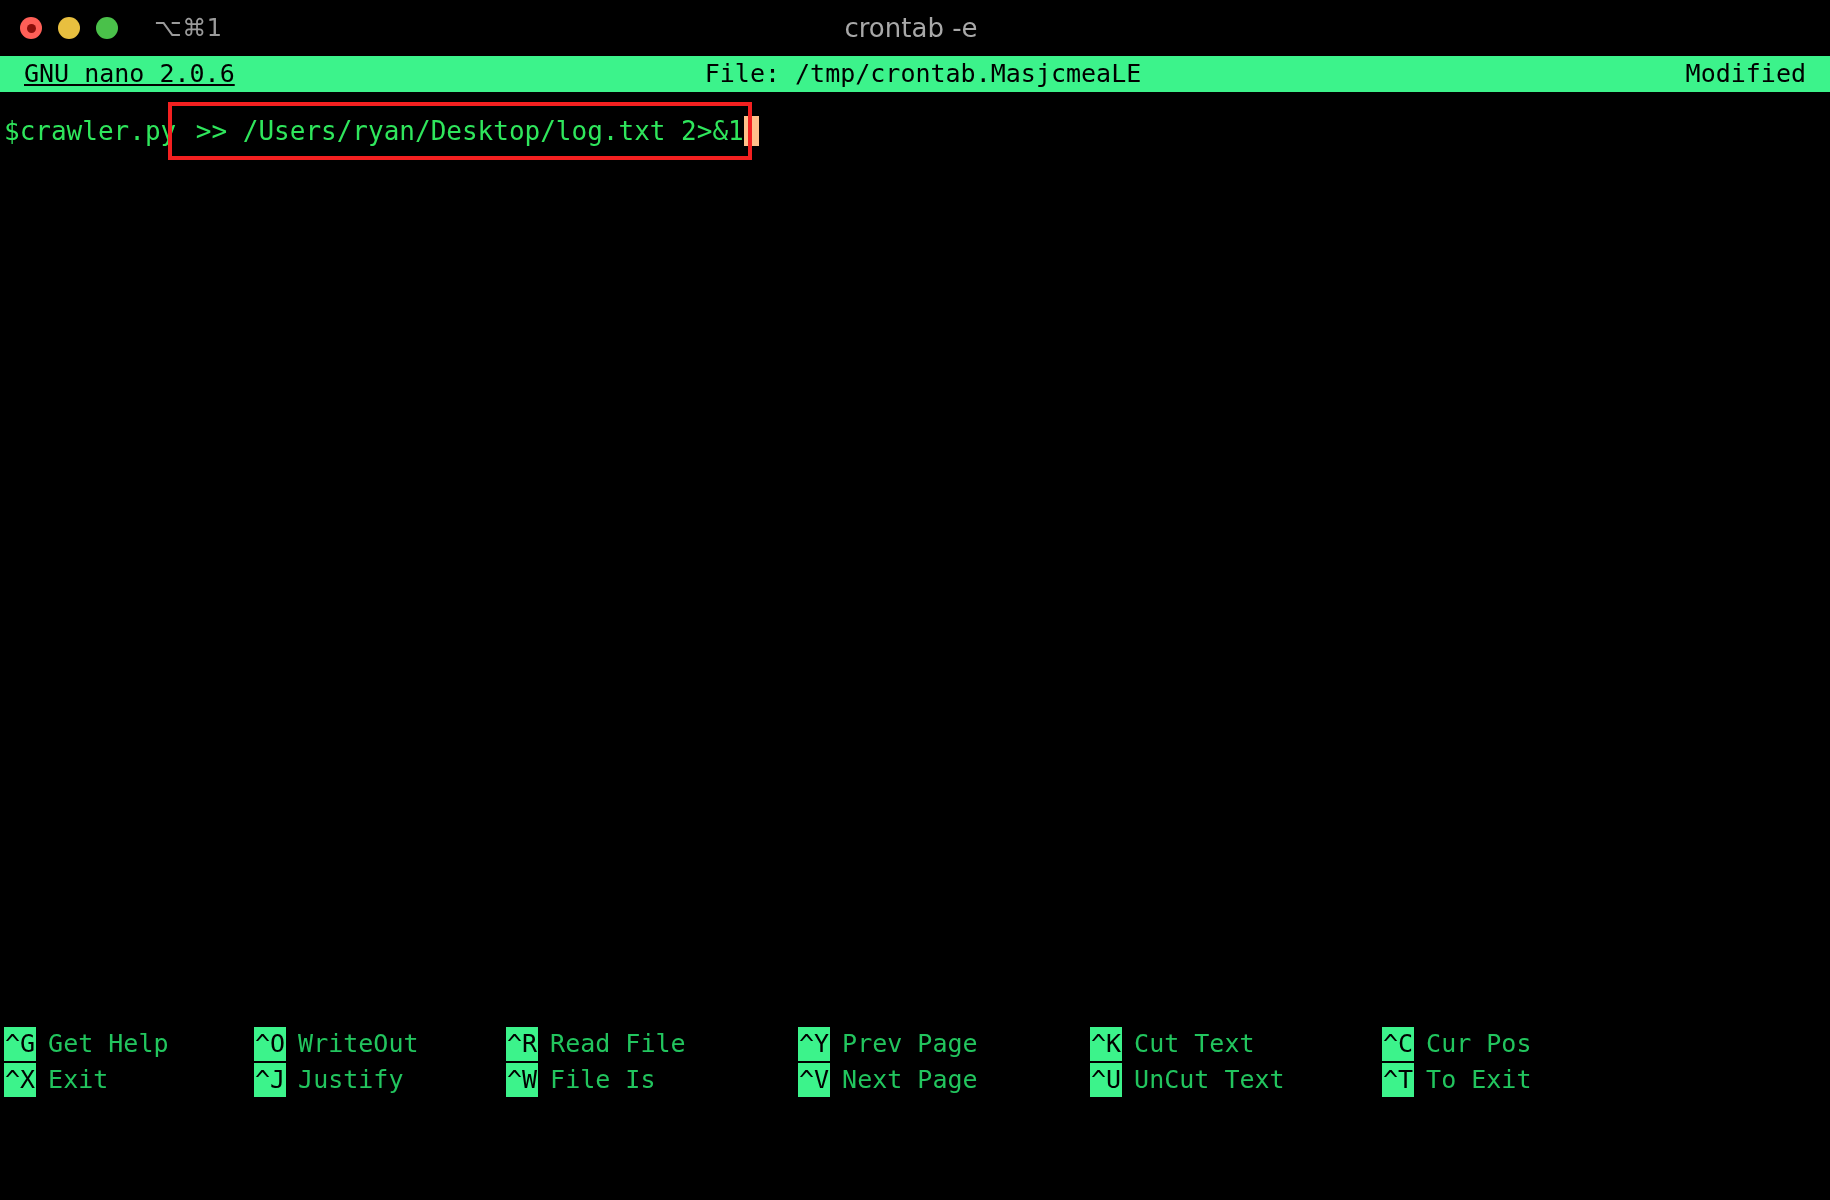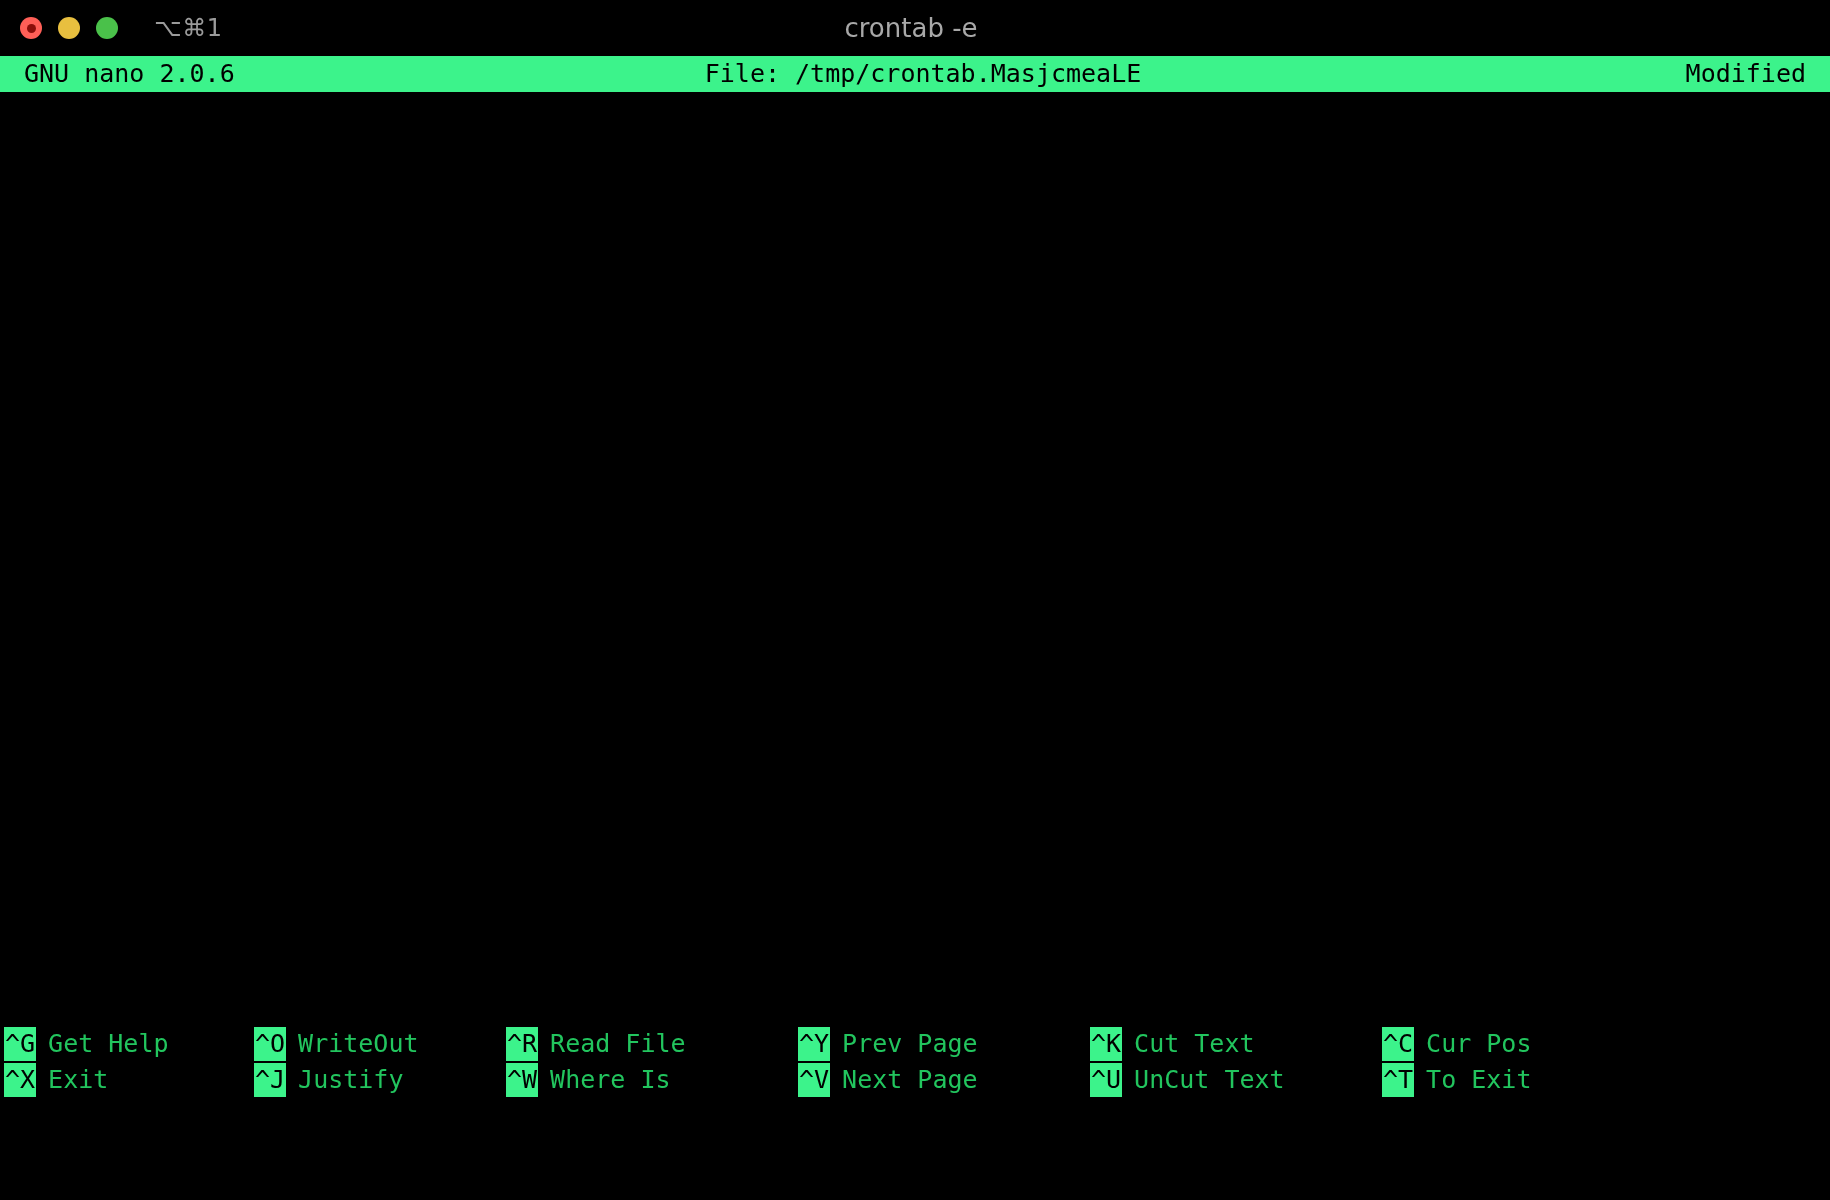--- a/index.html
+++ b/index.html
@@ -69,21 +69,21 @@
     height: 36px;
     background: #3cf38b;
     color: #000000;
     font-size: 25px;
     line-height: 36px;
     display: flex;
     align-items: center;
     position: relative;
     white-space: pre;
   }
-  .nano-header .version { margin-left: 24px; }
+  .nano-header .version { margin-left: 24px; text-decoration: underline; }
   .nano-header .file {
     position: absolute;
     left: 16px; right: 0;
     text-align: center;
   }
   .nano-header .modified {
     margin-left: auto;
     margin-right: 24px;
   }
 
@@ -163,20 +163,21 @@
   <div class="window-title">crontab -e</div>
 </div>
 
 <div class="nano-header">
   <span class="version">GNU nano 2.0.6</span>
   <span class="file">File: /tmp/crontab.MasjcmeaLE</span>
   <span class="modified">Modified</span>
 </div>
 
 <div class="editor">
+  <div class="edit-line"><span class="seg-prefix">$crawler.py</span><span class="seg-highlight"> &gt;&gt; /Users/ryan/Desktop/log.txt 2&gt;&amp;1</span><span class="cursor-block"></span></div>
 
   
   <div class="help-bar">
     <div class="help-row">
       <div class="help-cell" style="width:250px;margin-left:4px;">
         <span class="help-key">^G</span>
         <span class="help-label">Get Help</span>
       </div>
       <div class="help-cell" style="width:252px;">
         <span class="help-key">^O</span>
@@ -203,21 +204,21 @@
       <div class="help-cell" style="width:250px;margin-left:4px;">
         <span class="help-key">^X</span>
         <span class="help-label">Exit</span>
       </div>
       <div class="help-cell" style="width:252px;">
         <span class="help-key">^J</span>
         <span class="help-label">Justify</span>
       </div>
       <div class="help-cell" style="width:292px;">
         <span class="help-key">^W</span>
-        <span class="help-label">Where Is</span>
+        <span class="help-label">File Is</span>
       </div>
       <div class="help-cell" style="width:292px;">
         <span class="help-key">^V</span>
         <span class="help-label">Next Page</span>
       </div>
       <div class="help-cell" style="width:292px;">
         <span class="help-key">^U</span>
         <span class="help-label">UnCut Text</span>
       </div>
       <div class="help-cell">

